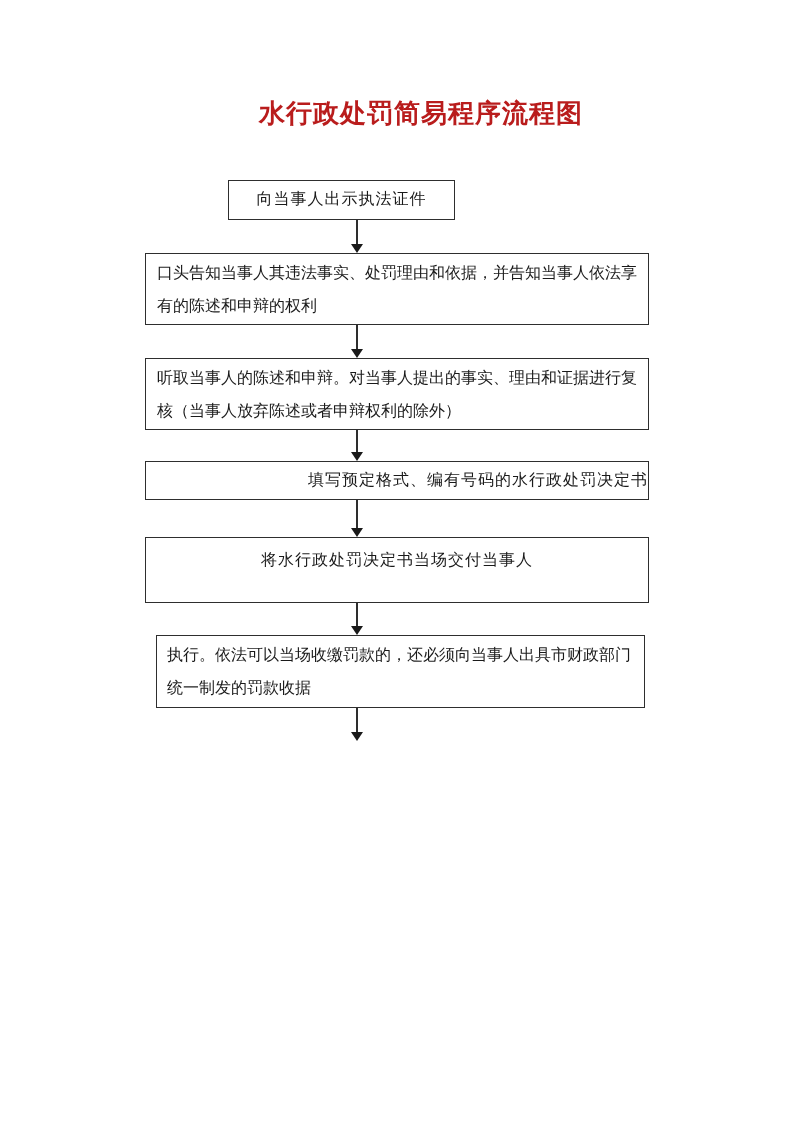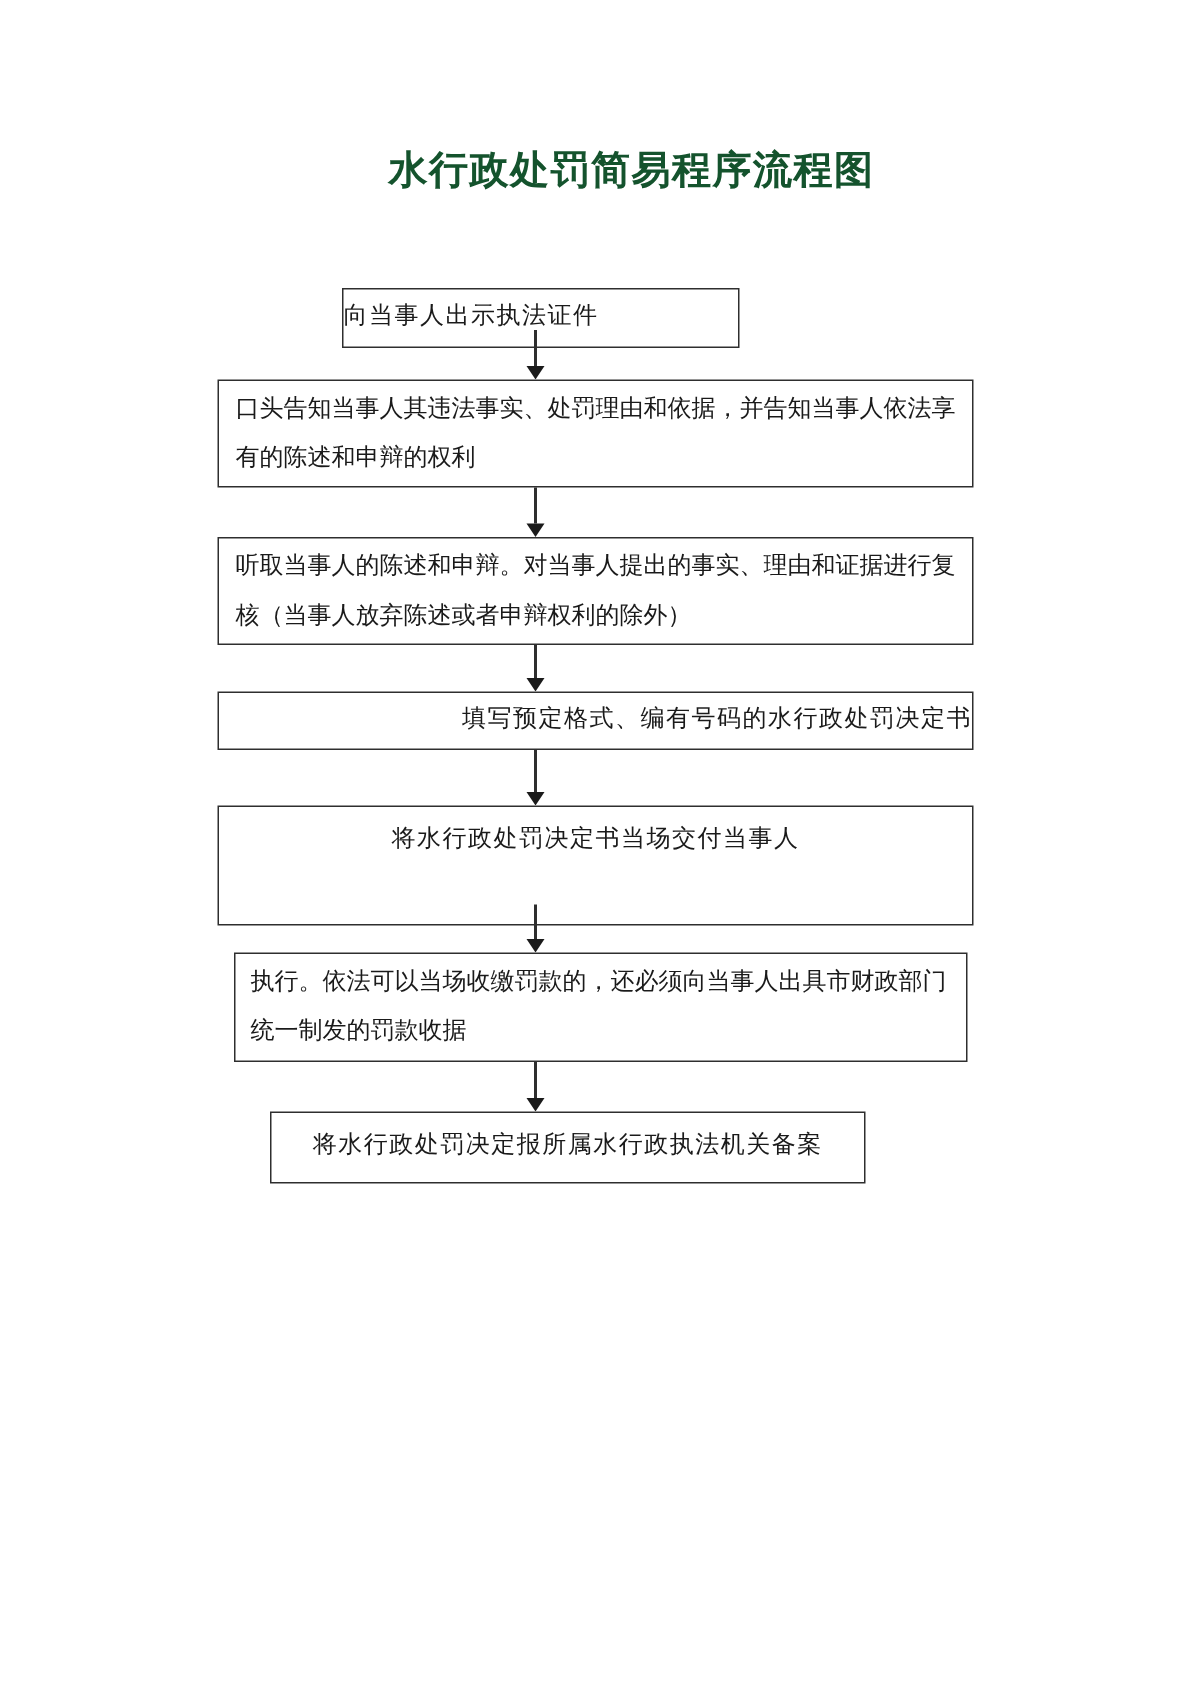--- a/index.html
+++ b/index.html
@@ -19,41 +19,41 @@
   }
   .doc-title {
     position: absolute;
     left: 49px;
     top: 96px;
     width: 744px;
     text-align: center;
     font-size: 26px;
     font-weight: bold;
     letter-spacing: 1px;
-    color: #14532d;
+    color: #b91c1c;
     white-space: nowrap;
   }
   .flow-box {
     position: absolute;
     box-sizing: border-box;
     border: 1.5px solid #2e2e2e;
     background: #ffffff;
     font-size: 16px;
     line-height: 33px;
   }
 
-  .box-1 { left: 228px; top: 180px; width: 265px; height: 40px;
-           line-height: 36px; text-align: left; letter-spacing: 1px; margin-top: 12px; }
+  .box-1 { left: 228px; top: 180px; width: 227px; height: 40px;
+           line-height: 36px; text-align: center; letter-spacing: 1px; }
   .box-2 { left: 145px; top: 253px; width: 504px; height: 72px;
            padding: 2px 10px 0 11px; text-align: left; }
   .box-3 { left: 145px; top: 358px; width: 504px; height: 72px;
            padding: 2px 10px 0 11px; text-align: left; }
   .box-4 { left: 145px; top: 461px; width: 504px; height: 39px;
            line-height: 35px; text-align: right; letter-spacing: 1px; }
-  .box-5 { left: 145px; top: 537px; width: 504px; height: 80px;
+  .box-5 { left: 145px; top: 537px; width: 504px; height: 66px;
            padding-top: 10px; line-height: 24px; text-align: center; letter-spacing: 1px; }
   .box-6 { left: 156px; top: 635px; width: 489px; height: 73px;
            padding: 2px 10px 0 10px; text-align: left; }
   .box-7 { left: 180px; top: 741px; width: 397px; height: 48px;
            line-height: 44px; text-align: center; letter-spacing: 1px; }
 
   .flow-arrow {
     position: absolute;
     left: 351px;
     width: 12px;
@@ -122,15 +122,14 @@
     <span class="arrow-head"></span>
   </div>
 
   <div class="flow-box box-6">执行。依法可以当场收缴罚款的，还必须向当事人出具市财政部门统一制发的罚款收据</div>
 
   <div class="flow-arrow arr-6">
     <span class="arrow-shaft"></span>
     <span class="arrow-head"></span>
   </div>
 
-  <div class="flow-box box-7">将水行政处罚决定报所属水行政执法机关备案</div>
 
 </div>
 
 </body></html>

